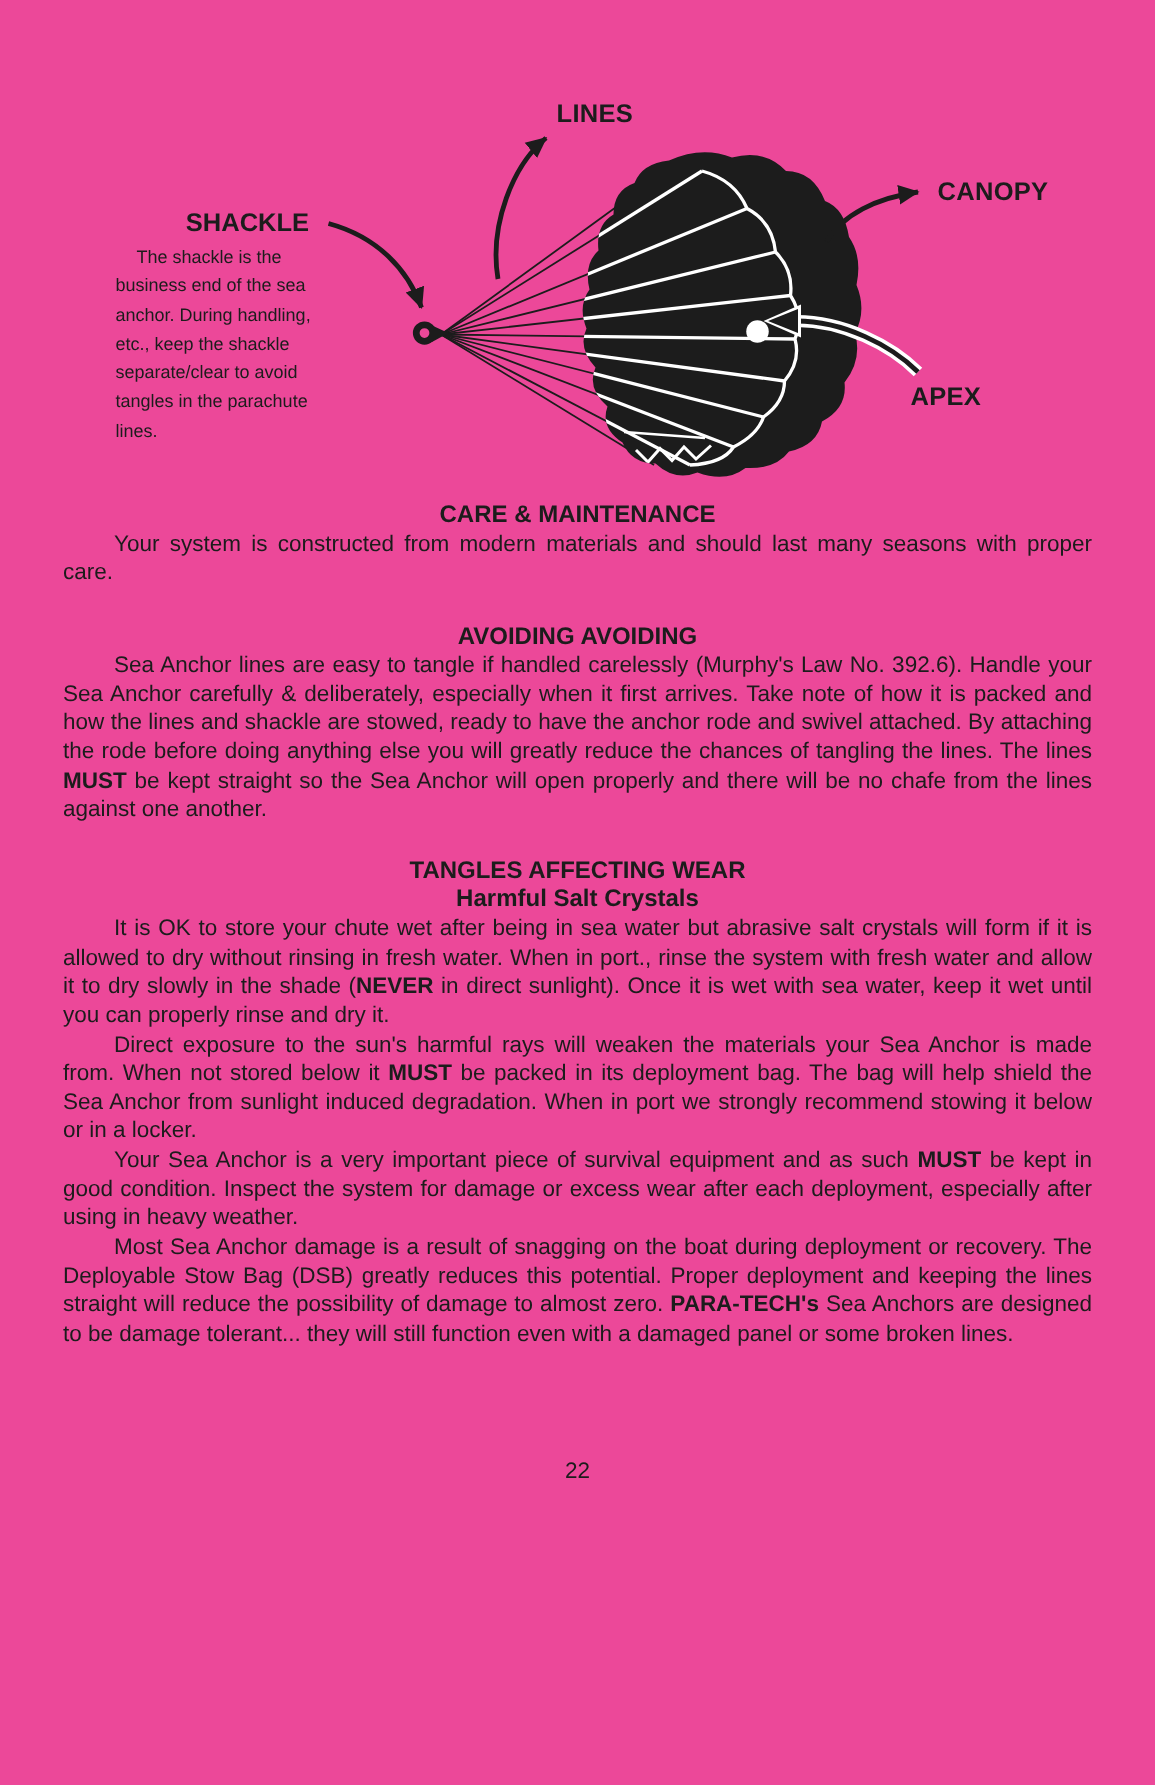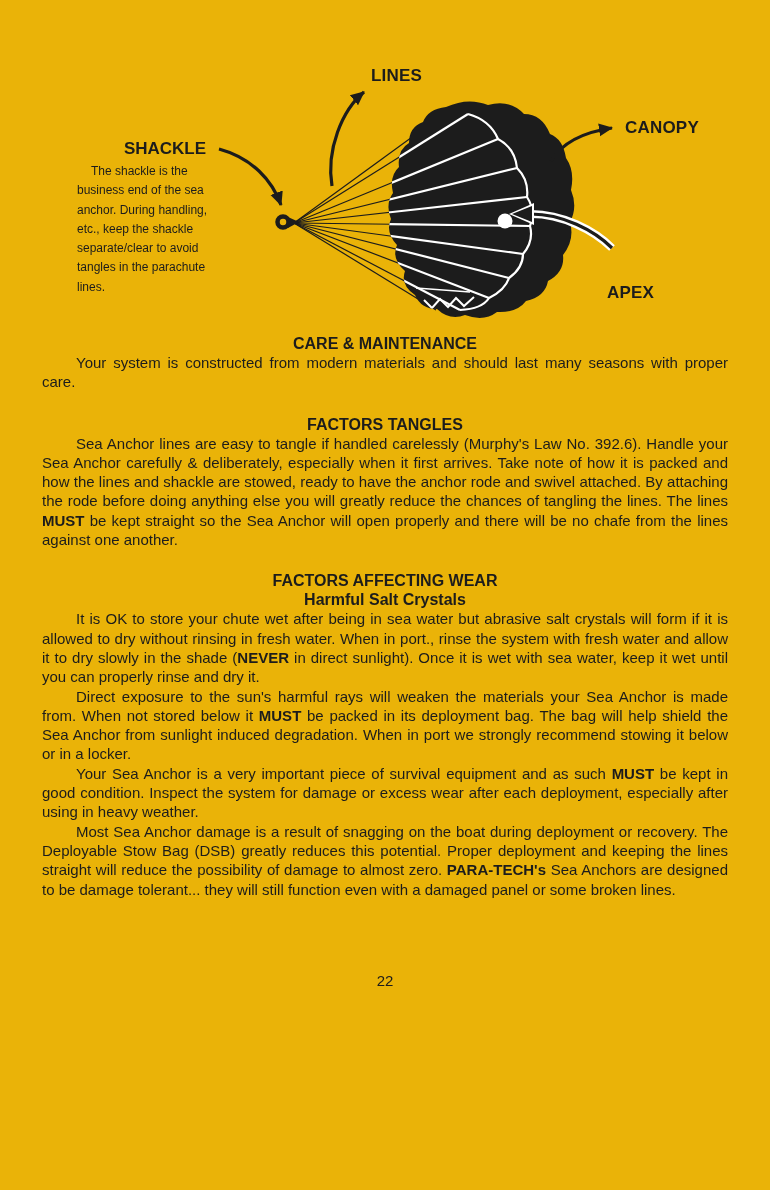--- a/index.html
+++ b/index.html
@@ -1,36 +1,36 @@
 <!DOCTYPE html>
 <html><head>
 <meta charset="utf-8">
 <style>
   html,body{margin:0;padding:0;background:#e8e8e8;}
   .page{
     position:relative;
     width:770px;height:1190px;
     margin:0 auto;
-    background:#eab308;
+    background:#ec4899;
     color:#1c1c1c;
     font-family:"Liberation Sans","DejaVu Sans",sans-serif;
     font-size:15px;
     overflow:hidden;
   }
   
   .diagram{position:relative;height:330px;}
   .diagram svg{position:absolute;left:0;top:0;}
   .diag-label{
     position:absolute;
     font-weight:bold;font-size:17px;line-height:1;
     letter-spacing:.2px;white-space:nowrap;
   }
   .lines-label{left:371px;top:67px;}
   .canopy-label{left:625px;top:119px;}
-  .apex-label{left:607px;top:256px;margin-top:28px;}
+  .apex-label{left:607px;top:256px;}
   .shackle-block{position:absolute;left:77px;top:140px;width:176px;}
   .shackle-title{font-weight:bold;font-size:17px;text-align:center;line-height:1;margin:0 0 5px 0;}
   .shackle-note{
     font-size:12px;line-height:19.3px;
     white-space:pre-line;
     text-indent:14px;
   }
   
   .doc{padding:0 42px;}
   .heading{
@@ -153,26 +153,26 @@
 lines.</div>
     </div>
   </div>
 
   <div class="doc">
 
     <div class="heading mt-care">CARE &amp; MAINTENANCE</div>
 
     <p class="mt-p1"><span>Your system is constructed from modern materials and should last many seasons with proper care.</span></p>
 
-    <div class="heading mt-avoid">FACTORS TANGLES</div>
+    <div class="heading mt-avoid">AVOIDING AVOIDING</div>
 
     <p class="mt-p2"><span>Sea Anchor lines are easy to tangle if handled carelessly (Murphy's Law No. 392.6). Handle your Sea Anchor carefully &amp; deliberately, especially when it first arrives. Take note of how it is packed and how the lines and shackle are stowed, ready to have the anchor rode and swivel attached. By attaching the rode before doing anything else you will greatly reduce the chances of tangling the lines. The lines </span><b>MUST</b><span> be kept straight so the Sea Anchor will open properly and there will be no chafe from the lines against one another.</span></p>
 
     <div class="heading mt-factors">
-      <div>FACTORS AFFECTING WEAR</div>
+      <div>TANGLES AFFECTING WEAR</div>
       <div>Harmful Salt Crystals</div>
     </div>
 
     <p class="mt-p3"><span>It is OK to store your chute wet after being in sea water but abrasive salt crystals will form if it is allowed to dry without rinsing in fresh water. When in port., rinse the system with fresh water and allow it to dry slowly in the shade (</span><b>NEVER</b><span> in direct sunlight). Once it is wet with sea water, keep it wet until you  can properly rinse and dry it.</span></p>
 
 
     <p class="mt-p4"><span>Direct exposure to the sun's harmful rays will weaken the materials your Sea Anchor is made from. When not stored below it </span><b>MUST</b><span> be packed in its deployment bag. The bag will help shield the Sea Anchor from sunlight induced degradation. When in port we strongly recommend stowing it below or in a locker.</span></p>
 
     <p class="mt-p5"><span>Your Sea Anchor is a very important piece of survival equipment and as such </span><b>MUST</b><span> be kept in good condition. Inspect the system for damage or excess wear after each deployment, especially after using in heavy weather.</span></p>
 

